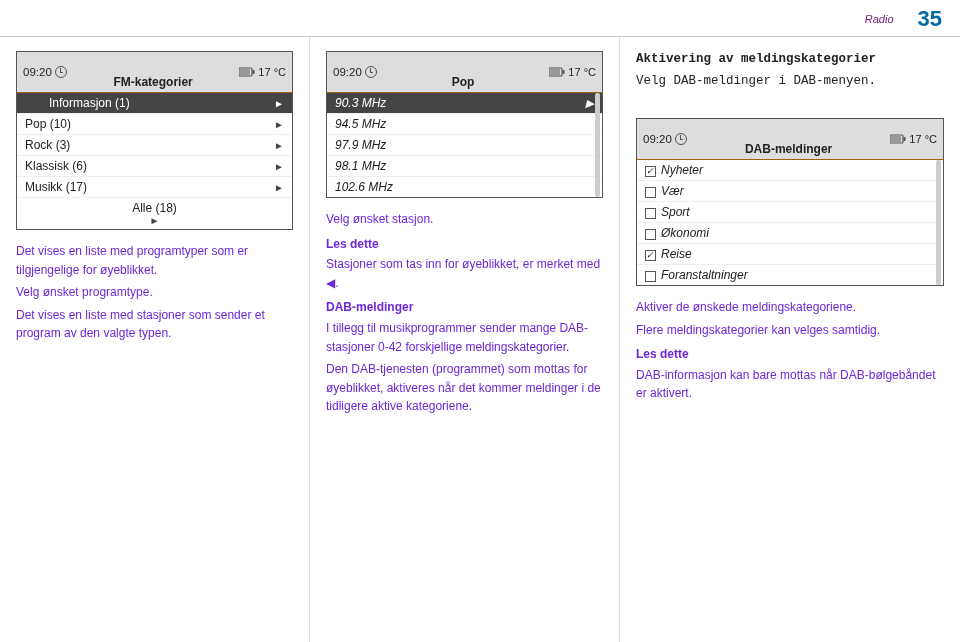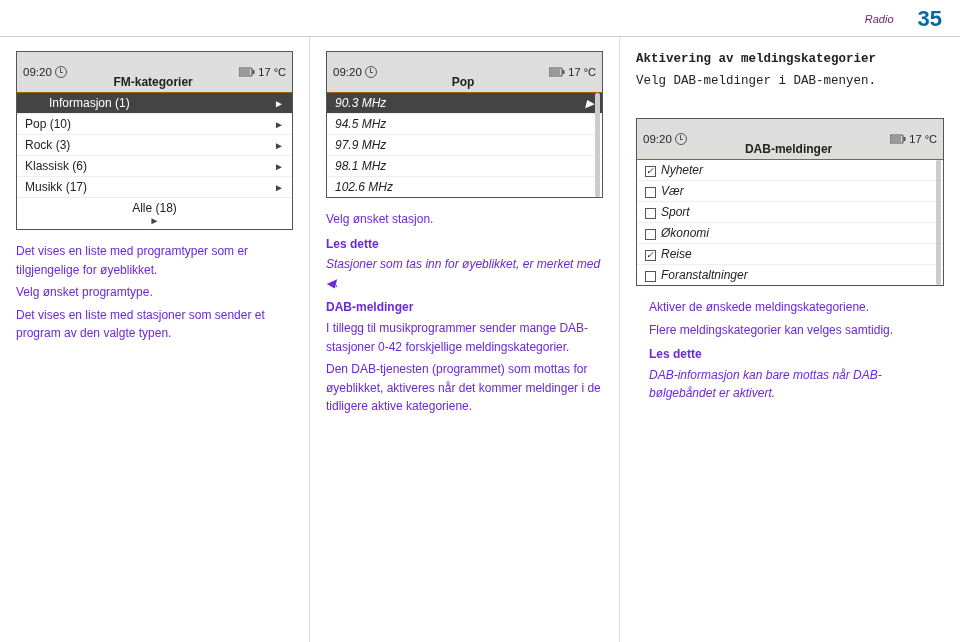--- a/index.html
+++ b/index.html
@@ -201,21 +201,20 @@
     .body-text p {
       margin-bottom: 4px;
     }
     .body-text .bold-label {
       font-weight: bold;
       display: block;
       margin-top: 6px;
       margin-bottom: 2px;
     }
     .italic-note {
-      font-style: italic;
       font-size: 12px;
     }
 
     
     .right-heading {
       font-size: 12.5px;
       font-weight: bold;
       color: #222;
       margin-bottom: 4px;
       line-height: 1.4;
@@ -407,21 +406,21 @@
           </li>
           <li>
             <span class="checkbox-box"></span>
             <span>Foranstaltninger</span>
           </li>
         </ul>
         <div class="scrollbar-hint"></div>
       </div>
     </div>
 
-    <div class="body-text" style="margin-top:10px;margin-left:13px;">
+    <div class="body-text" style="margin-top:10px;">
       <p>Aktiver de ønskede meldingskategoriene.</p>
       <p>Flere meldingskategorier kan velges samtidig.</p>
       <span class="bold-label">Les dette</span>
       <p class="italic-note">DAB-informasjon kan bare mottas når DAB-bølgebåndet er aktivert.</p>
     </div>
 
   </div>
 
 </div>
 

